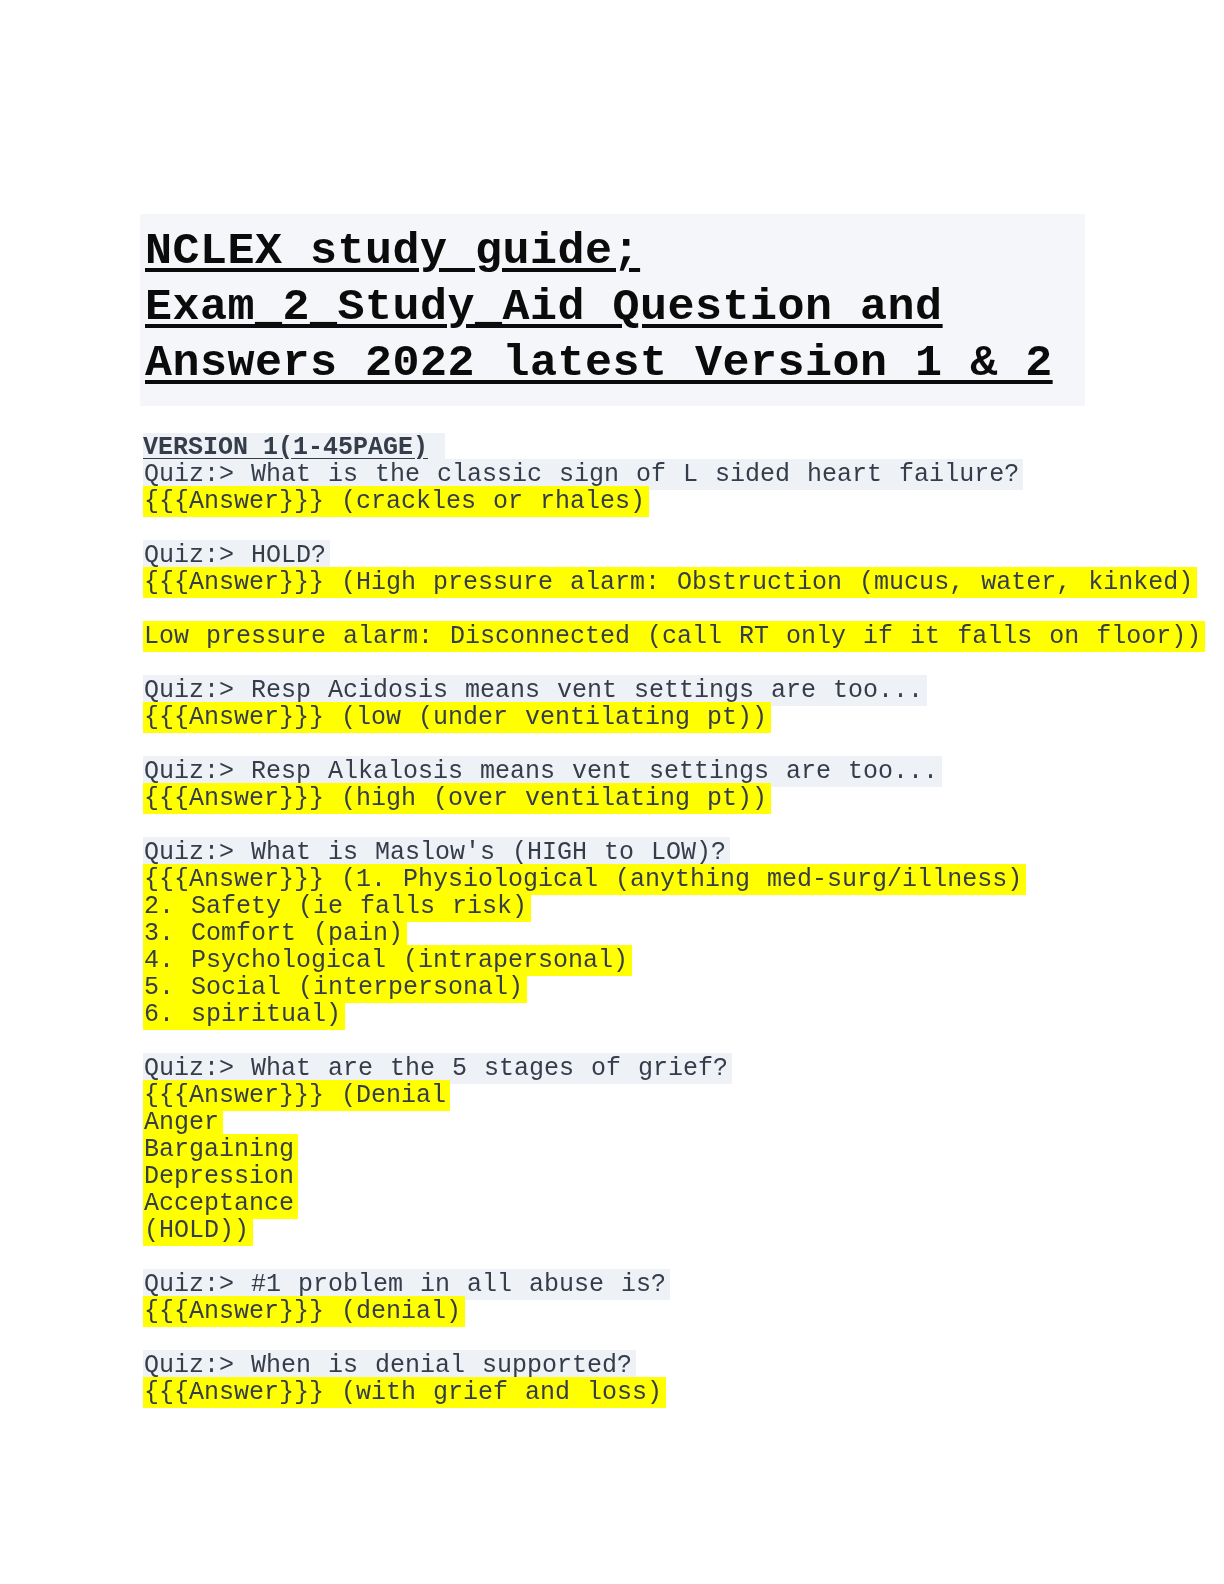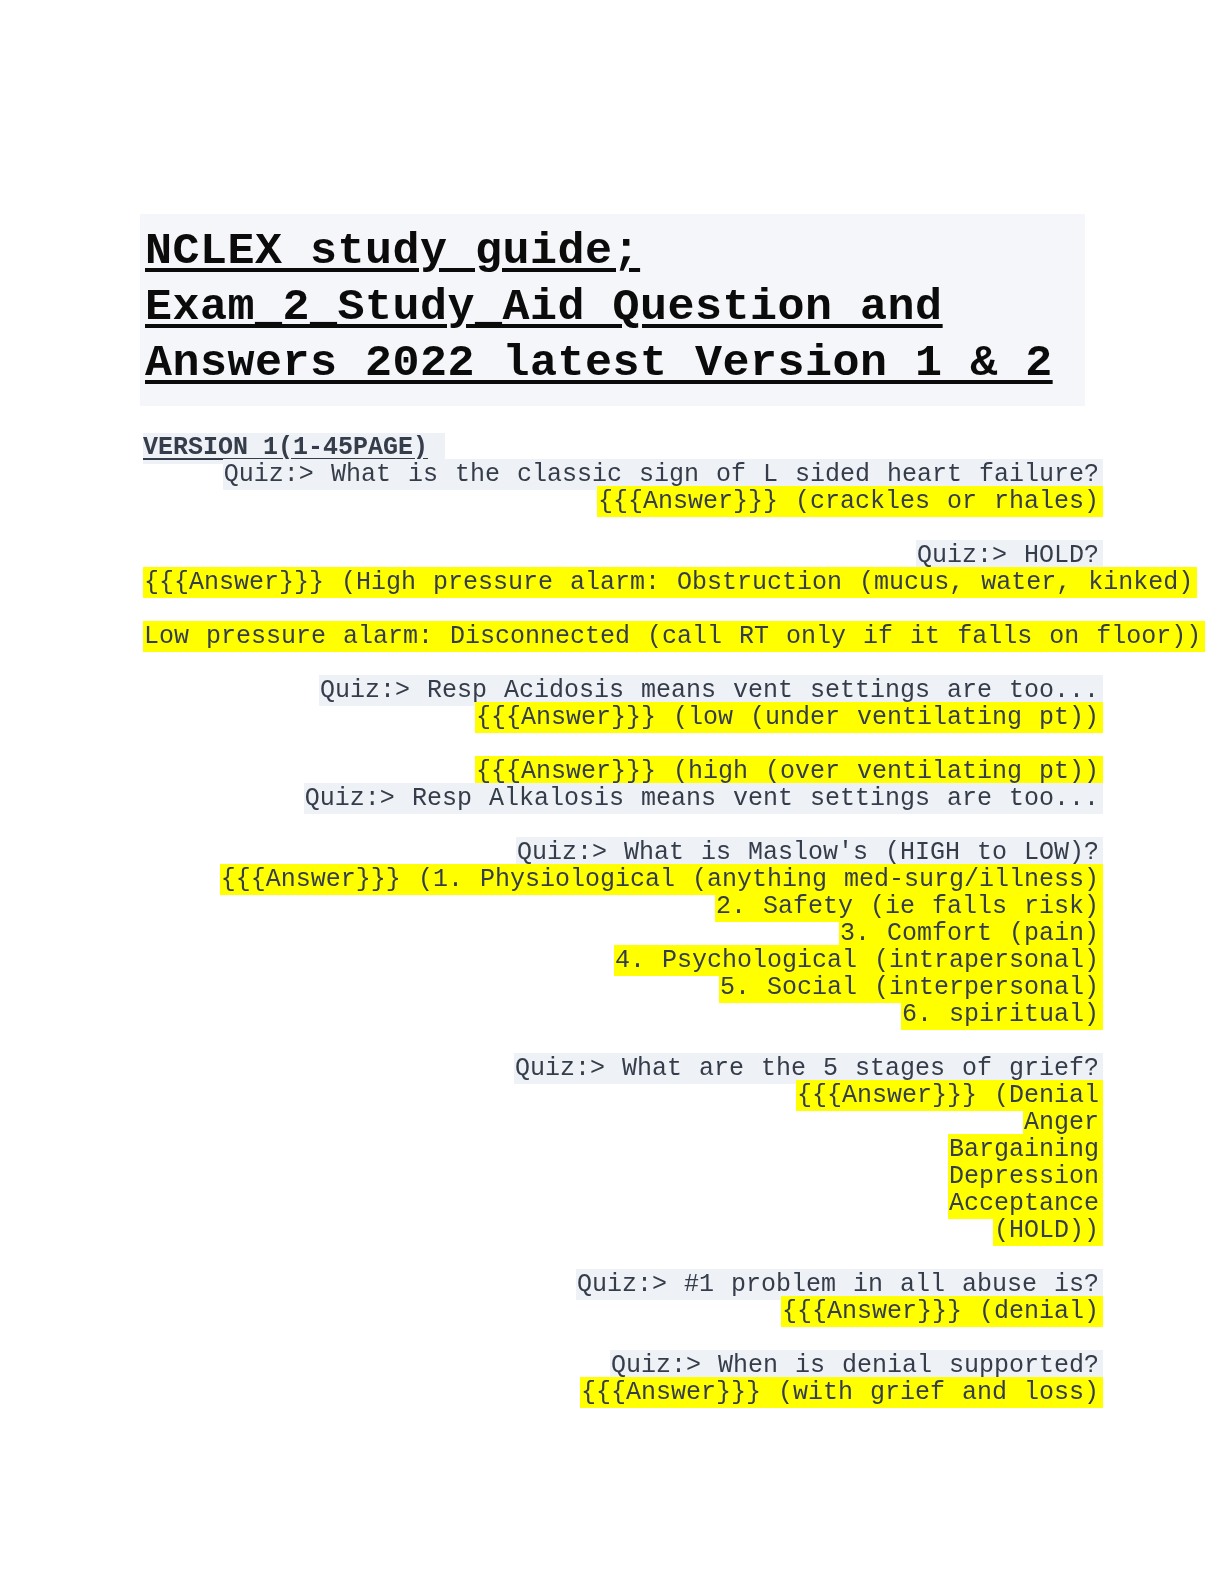--- a/index.html
+++ b/index.html
@@ -44,21 +44,21 @@
     font-weight: bold;
     color: var(--text-color, #353d4a);
   }
   .section-heading span {
     background: var(--hl-gray, #eef1f6);
     text-decoration: underline;
     text-decoration-thickness: 2px;
     text-underline-offset: 4px;
     padding: 0 17px 2px 0;
   }
-  .qa-block { margin-top: 27px; text-align: right; }
+  .qa-block { margin-top: 27px; }
   .qa-block.first { margin-top: 0; }
   .line {
     margin: 0;
     font-size: 25px;
     line-height: 27px;
     color: var(--text-color, #353d4a);
     word-spacing: 2px;
     white-space: nowrap;
   }
   .line span { padding: 1px 4px 1px 1px; }
@@ -88,22 +88,22 @@
           <p class="line"><span class="hl-yellow">{{{Answer}}} (High pressure alarm: Obstruction (mucus, water, kinked)</span></p>
         </div>
         <div class="qa-block">
           <p class="line"><span class="hl-yellow">Low pressure alarm: Disconnected (call RT only if it falls on floor))</span></p>
         </div>
         <div class="qa-block">
           <p class="line"><span class="hl-gray">Quiz:&gt; Resp Acidosis means vent settings are too...</span></p>
           <p class="line"><span class="hl-yellow">{{{Answer}}} (low (under ventilating pt))</span></p>
         </div>
         <div class="qa-block">
+          <p class="line"><span class="hl-gray">Quiz:&gt; Resp Alkalosis means vent settings are too...</span></p>
           <p class="line"><span class="hl-yellow">{{{Answer}}} (high (over ventilating pt))</span></p>
-          <p class="line"><span class="hl-gray">Quiz:&gt; Resp Alkalosis means vent settings are too...</span></p>
         </div>
         <div class="qa-block">
           <p class="line"><span class="hl-gray">Quiz:&gt; What is Maslow's (HIGH to LOW)?</span></p>
           <p class="line"><span class="hl-yellow">{{{Answer}}} (1. Physiological (anything med-surg/illness)</span></p>
           <p class="line"><span class="hl-yellow">2. Safety (ie falls risk)</span></p>
           <p class="line"><span class="hl-yellow">3. Comfort (pain)</span></p>
           <p class="line"><span class="hl-yellow">4. Psychological (intrapersonal)</span></p>
           <p class="line"><span class="hl-yellow">5. Social (interpersonal)</span></p>
           <p class="line"><span class="hl-yellow">6. spiritual)</span></p>
         </div>

